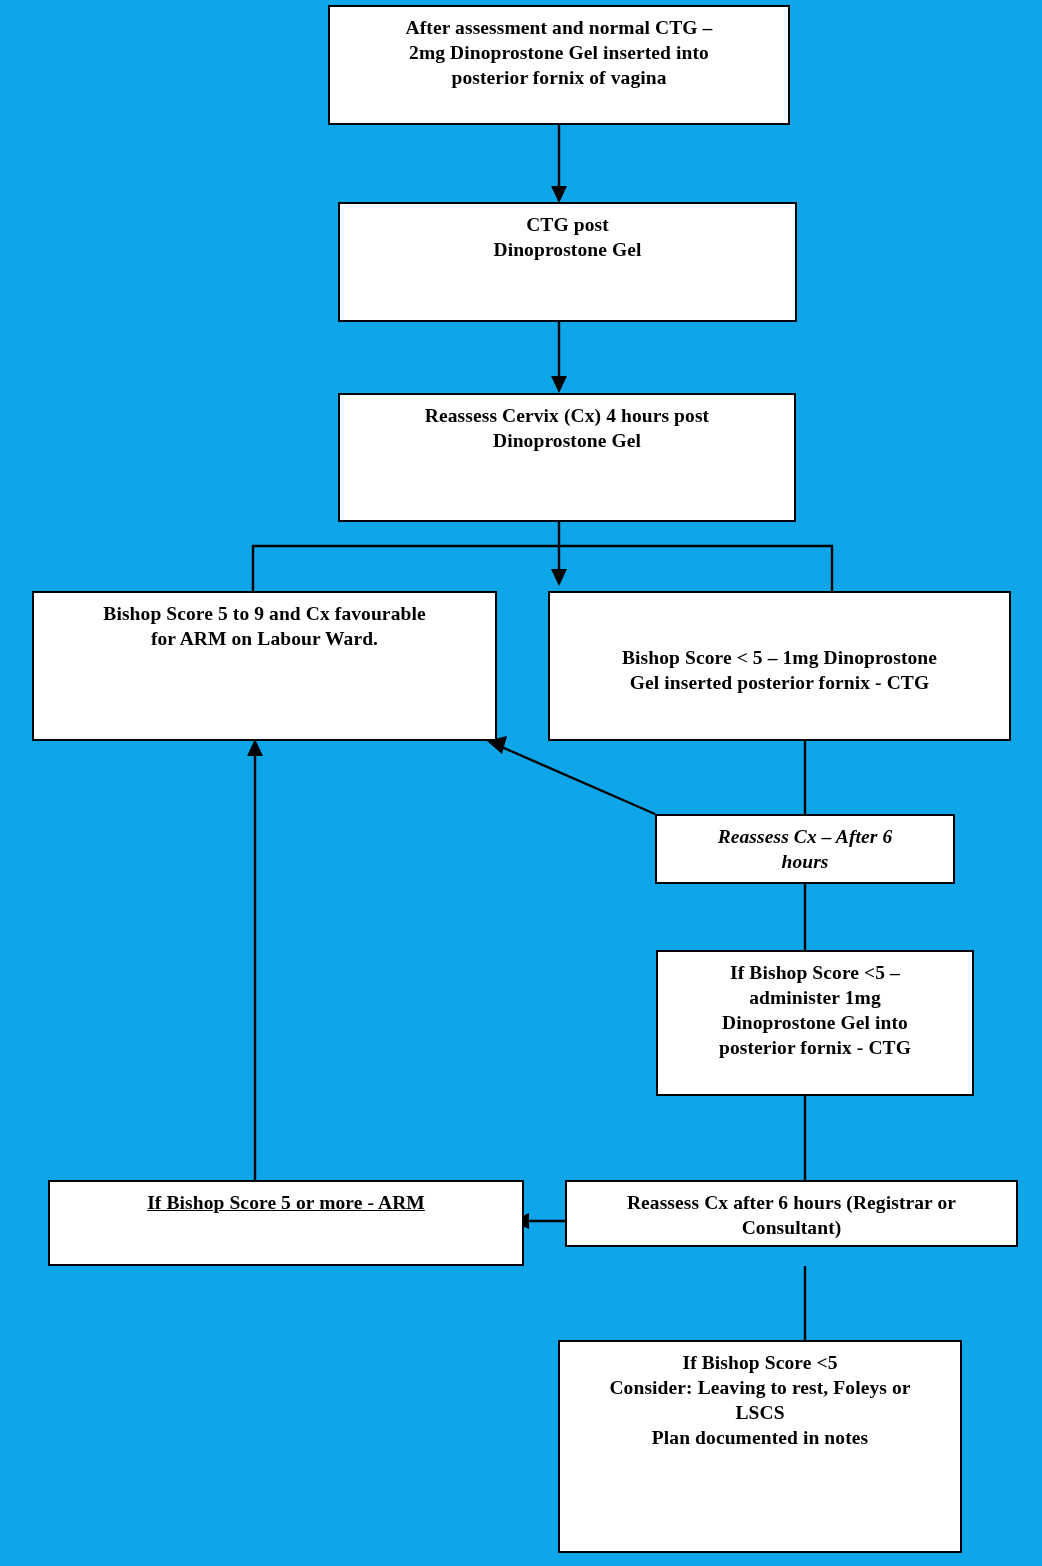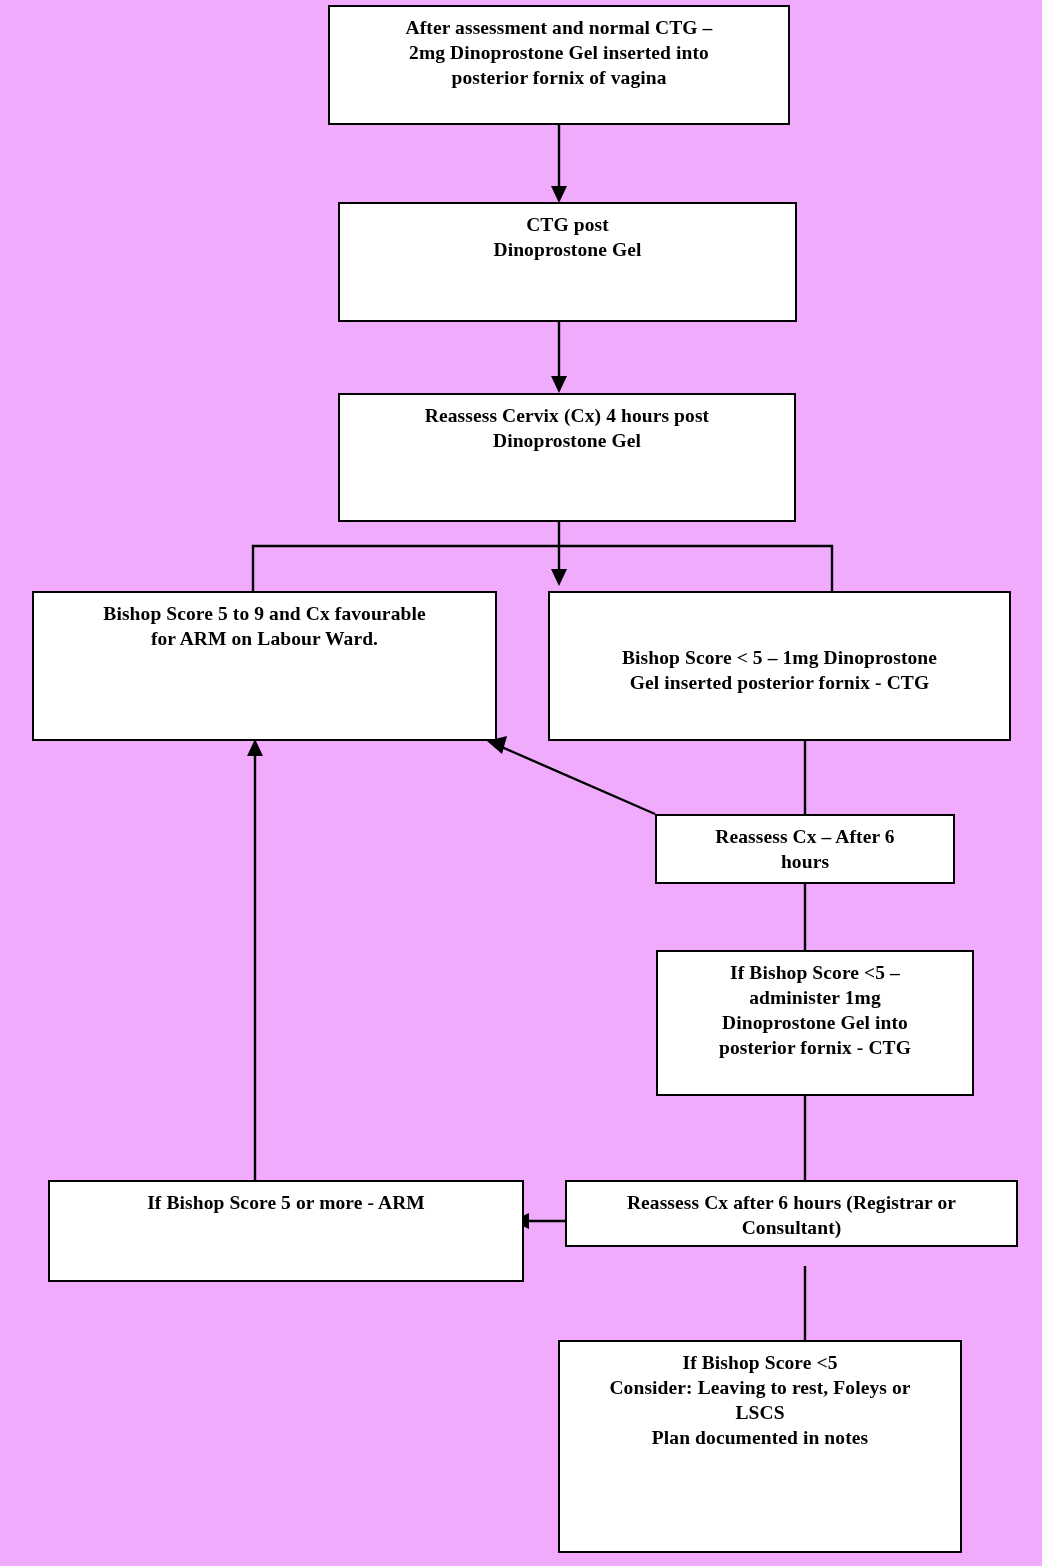--- a/index.html
+++ b/index.html
@@ -4,21 +4,21 @@
 <style>
   html, body {
     margin: 0;
     padding: 0;
     background: #ffffff;
   }
   #canvas {
     position: relative;
     width: 1042px;
     height: 1566px;
-    background: #f0abfc;
+    background: #0ea5e9;
     font-family: "Liberation Serif", "DejaVu Serif", serif;
     overflow: hidden;
   }
   .node {
     position: absolute;
     box-sizing: border-box;
     border: 2px solid #000000;
     background: #ffffff;
     display: flex;
     justify-content: center;
@@ -109,33 +109,33 @@
   <div class="node" style="left:32px; top:591px; width:465px; height:150px;">
     <div class="label">Bishop Score 5 to 9 and Cx favourable
 for ARM on Labour Ward.</div>
   </div>
 
   <div class="node" style="left:548px; top:591px; width:463px; height:150px;align-items:center;">
     <div class="label">Bishop Score &lt; 5 – 1mg Dinoprostone
 Gel inserted posterior fornix - CTG</div>
   </div>
 
-  <div class="node" style="left:655px; top:814px; width:300px; height:70px;">
+  <div class="node" style="left:655px; top:814px; width:300px; height:70px;font-style:italic;">
     <div class="label">Reassess Cx – After 6
 hours</div>
   </div>
 
   <div class="node" style="left:656px; top:950px; width:318px; height:146px;">
     <div class="label">If Bishop Score &lt;5 –
 administer 1mg
 Dinoprostone Gel into
 posterior fornix - CTG</div>
   </div>
 
-  <div class="node" style="left:48px; top:1180px; width:476px; height:102px;">
+  <div class="node" style="left:48px; top:1180px; width:476px; height:86px;text-decoration:underline;">
     <div class="label">If Bishop Score 5 or more - ARM</div>
   </div>
 
   <div class="node" style="left:565px; top:1180px; width:453px; height:67px;">
     <div class="label">Reassess Cx after 6 hours (Registrar or
 Consultant)</div>
   </div>
 
   <div class="node" style="left:558px; top:1340px; width:404px; height:213px;">
     <div class="label">If Bishop Score &lt;5

